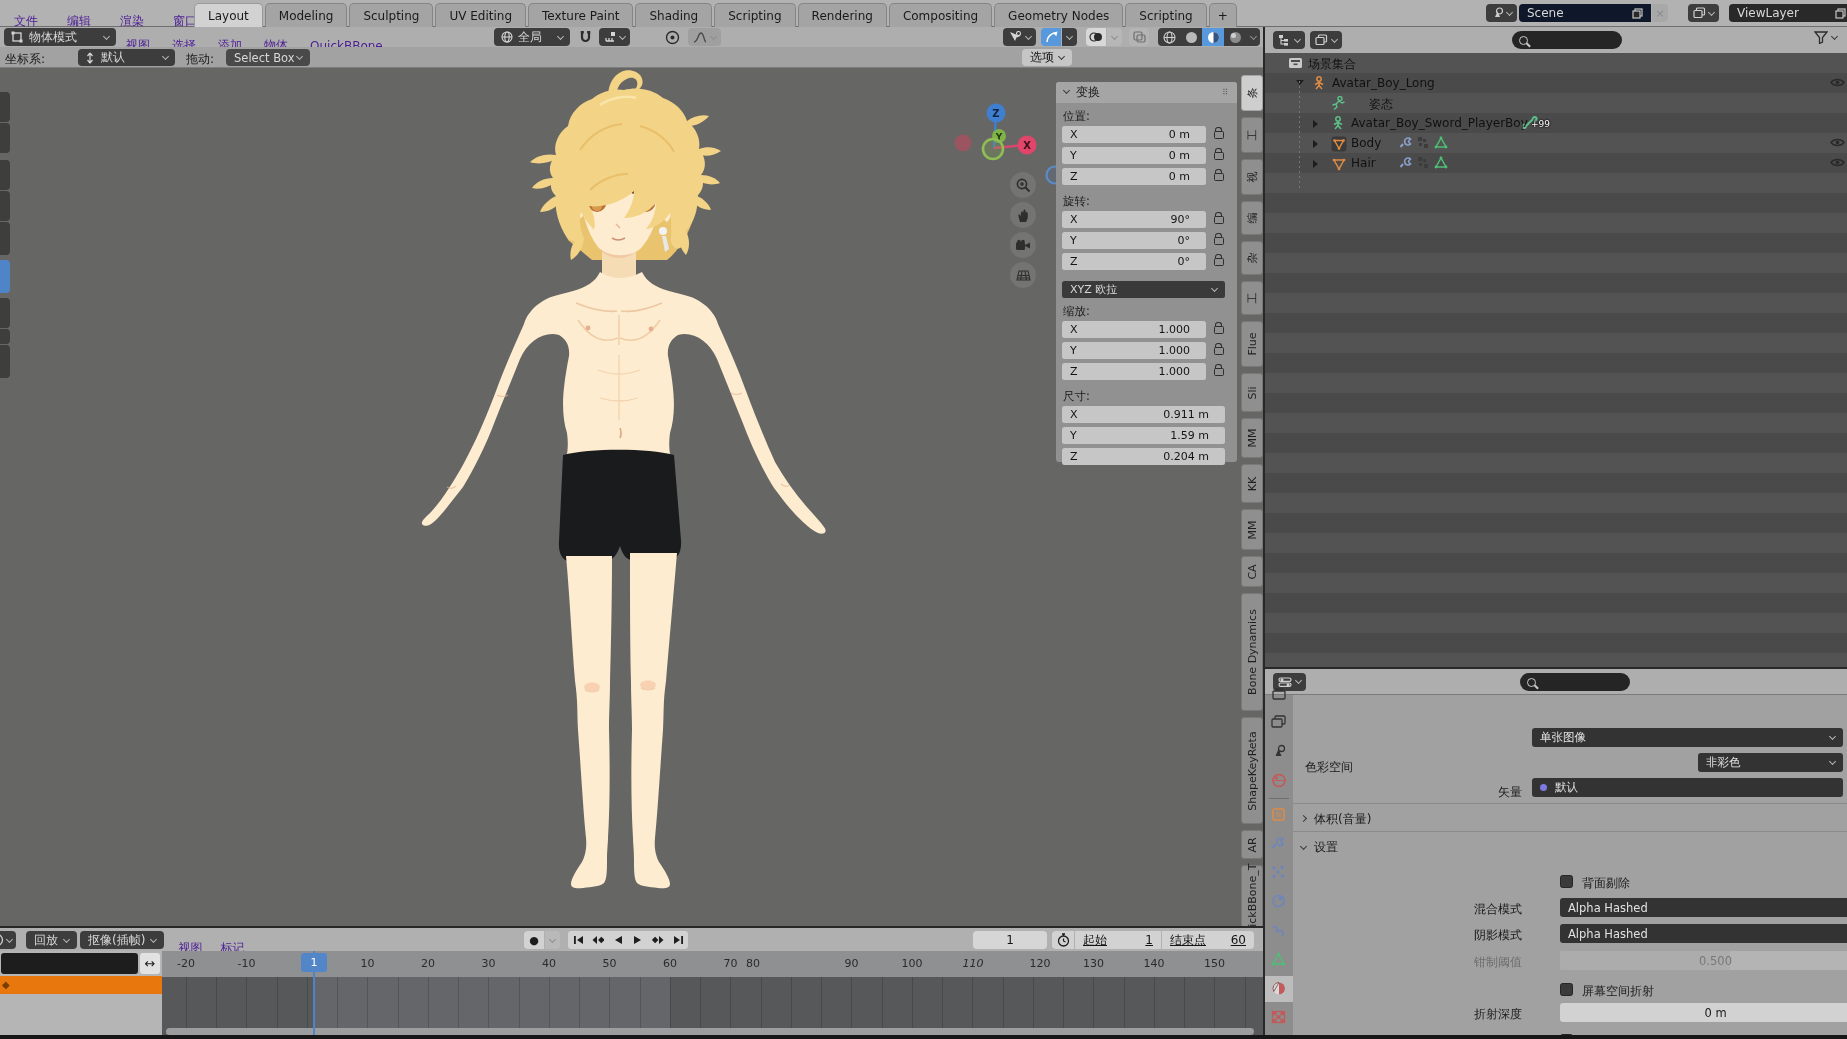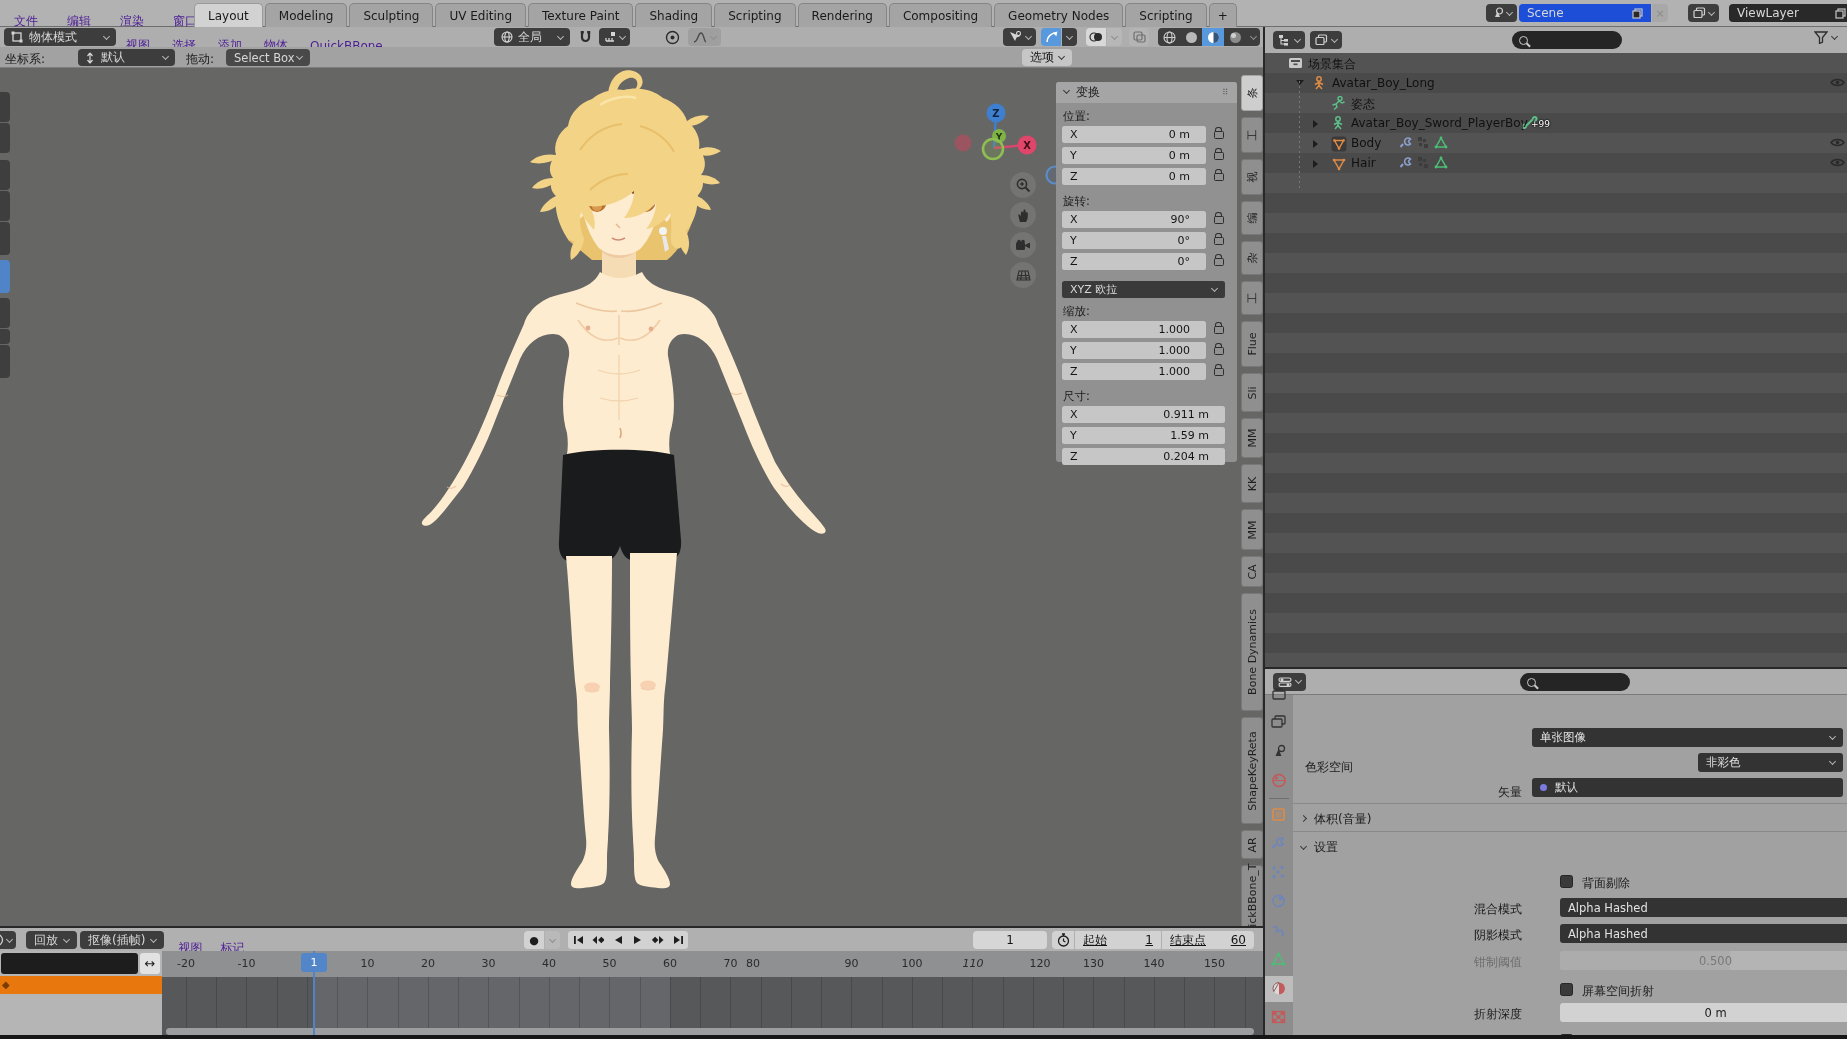--- a/index.html
+++ b/index.html
@@ -100,21 +100,21 @@
         <div class="ws-tab add">+</div>
       </div>
     <div class="abs row" style="left:1486px;top:4px;height:18px;">
       <div class="chip" style="height:18px;padding:0 5px;">
         <svg width="13" height="12">
             <circle cx="8.5" cy="4" r="3" fill="none" stroke="#d0d0d0" stroke-width="1.2"></circle>
             <path d="M4,10 L6.5,4.5 L9,10 Z" fill="#d0d0d0"></path>
           </svg>
         <i class="chev" style="margin-left:3px;"></i>
       </div>
-      <div class="chip" style="height:18px;margin-left:2px;padding:0 8px;width:132px;background:#1d4ed8;border-radius:4px 0 0 4px;">
+      <div class="chip" style="height:18px;margin-left:2px;padding:0 8px;width:132px;background:#0f172a;border-radius:4px 0 0 4px;">
         <span style="flex:1;">Scene</span>
         <svg width="11" height="11">
             <rect x="3" y="1" width="7" height="7" fill="none" stroke="#c5c5c5" stroke-width="1.2"></rect>
             <rect x="1" y="3" width="7" height="7" fill="#292929" stroke="#c5c5c5" stroke-width="1.2"></rect>
           </svg>
       </div>
       <div style="width:16px;height:18px;background:#a8a8a8;border-radius:0 4px 4px 0;margin-left:1px;display:flex;align-items:center;justify-content:center;color:#8a8a8a;font-size:11px;">×</div>
       <div class="chip" style="height:18px;margin-left:20px;padding:0 5px;">
         <svg width="13" height="12">
             <rect x="3.5" y="1" width="8" height="7" rx="1" fill="none" stroke="#d0d0d0" stroke-width="1.2"></rect>
@@ -799,21 +799,21 @@
             </svg>
           </span>
         </div>
         <div class="ol-row" style="top: 40px;">
           <span style="position: absolute; left: 66px; top: 3px;">
             <svg width="14" height="14">
               <circle cx="9" cy="2.5" r="2" fill="none" stroke="#5dc08a" stroke-width="1.4"></circle>
               <path d="M8,5 L5,8 M5,8 l-3.5,1 M5,8 l1,3 l-3,2.5 M8,5 l3,2 l2.5,-1" stroke="#5dc08a" stroke-width="1.4" fill="none"></path>
             </svg>
           </span>
-          <span class="lbl" style="left: 86px; text-align: right;">姿态</span>
+          <span class="lbl" style="left: 104px; text-align: right;">姿态</span>
         </div>
         <div class="ol-row" style="top: 60px;">
           <div class="ol-exp" style="left: 48px; border-left: 5px solid rgb(29, 29, 29); border-top: 4px solid transparent; border-bottom: 4px solid transparent;"></div>
           <span style="position: absolute; left: 66px; top: 3px;">
             <svg width="14" height="14">
               <circle cx="7" cy="3" r="2.2" fill="none" stroke="#5dc08a" stroke-width="1.5"></circle>
               <path d="M7,5.5 v4 M7,6.5 l-4,2 M7,6.5 l4,2 M7,9.5 l-3,3.5 M7,9.5 l3,3.5" stroke="#5dc08a" stroke-width="1.5" fill="none"></path>
             </svg>
           </span>
           <span class="lbl" style="left: 86px;">Avatar_Boy_Sword_PlayerBoy</span>

